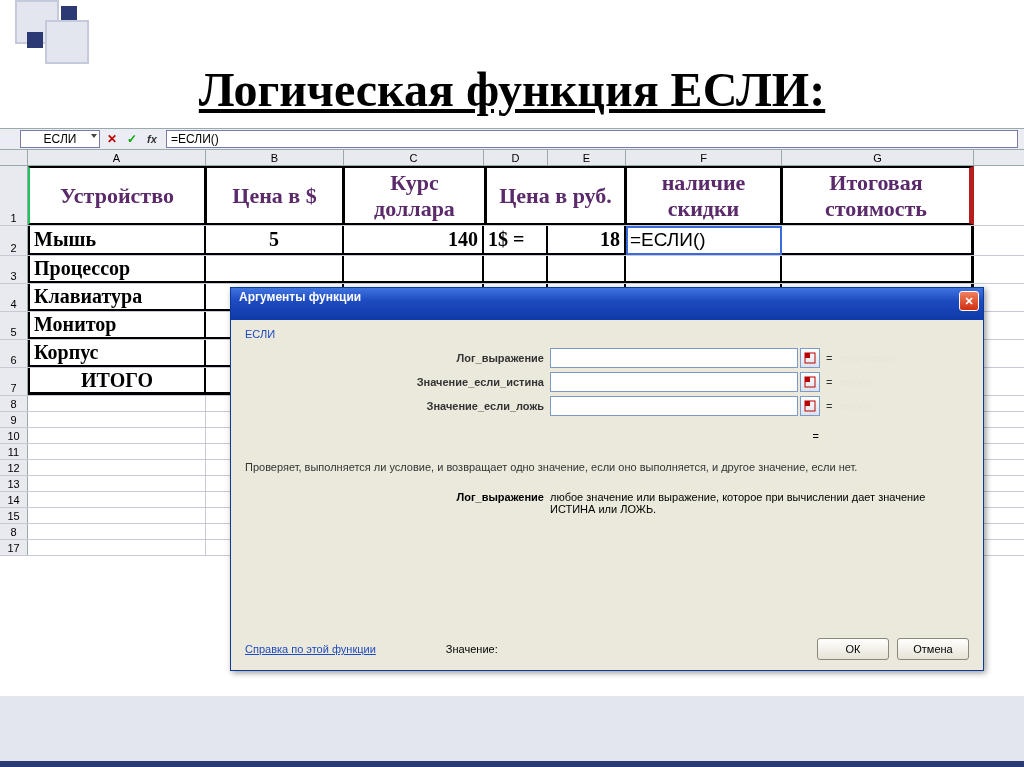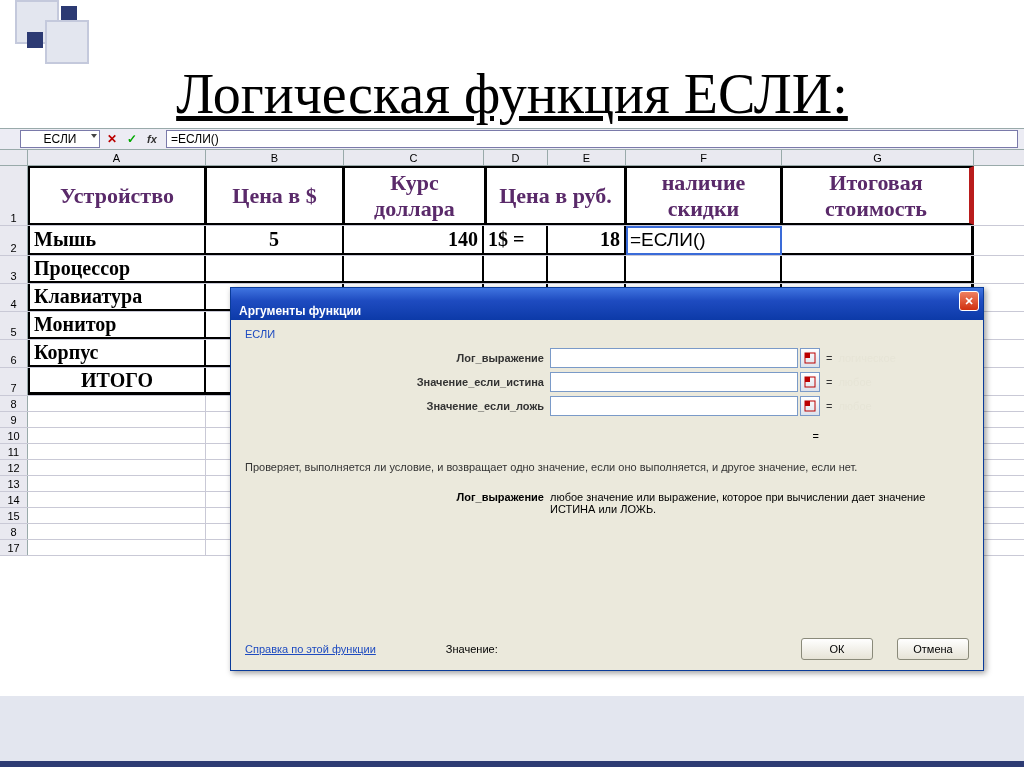--- a/index.html
+++ b/index.html
@@ -9,21 +9,21 @@
   .deco { position: absolute; top: 0; left: 15px; width: 100px; height: 62px; }
   .deco .big { position: absolute; width: 44px; height: 44px; background: #e3e6ef; border: 2px solid #c4c9dc; }
   .deco .sm  { position: absolute; width: 16px; height: 16px; background: #2c3a73; }
   .deco .b1 { left: 0; top: 0; }
   .deco .s1 { left: 46px; top: 6px; }
   .deco .s2 { left: 12px; top: 32px; }
   .deco .b2 { left: 30px; top: 20px; }
 
   .frame { position: absolute; top: 0; left: 0; right: 0; bottom: 0; border-bottom: 6px solid #2d3b73; box-shadow: inset 0 -65px 0 #e3e6ef; }
 
-  .title { position: absolute; top: 62px; left: 0; right: 0; text-align: center; font-size: 56px; font-weight: normal; text-decoration: underline; }
+  .title { position: absolute; top: 62px; left: 0; right: 0; text-align: center; font-size: 48px; font-weight: bold; text-decoration: underline; }
 
   .excel { position: absolute; top: 128px; left: 0; right: 0; }
 
   
   .fbar { display: flex; align-items: center; height: 22px; background: #ececf4; border-top: 1px solid #9aa; border-bottom: 1px solid #9aa; font-family: Arial, sans-serif; font-size: 12px; }
   .namebox { width: 80px; height: 18px; background: #fff; border: 1px solid #7a7aaa; margin-left: 20px; display: flex; align-items: center; justify-content: center; position: relative; }
   .namebox .dd { position: absolute; right: 2px; top: 3px; width: 0; height: 0; border-left: 3px solid transparent; border-right: 3px solid transparent; border-top: 4px solid #444; }
   .fbtn { width: 16px; height: 16px; margin-left: 4px; display: flex; align-items: center; justify-content: center; font-size: 12px; font-weight: bold; }
   .fbtn.cancel { color: #b00; }
   .fbtn.enter  { color: #0a0; }
@@ -50,40 +50,40 @@
   .r2 { height: 30px; }
   .rlow { height: 28px; }
   .rthin { height: 16px; }
   .left { justify-content: flex-start; }
   .right { justify-content: flex-end; }
   .center { justify-content: center; }
   .formula { font-family: Arial, sans-serif; font-size: 19px; font-weight: normal; }
 
   
   .dlg { position: absolute; top: 287px; left: 230px; width: 754px; height: 384px; background: #ebe9dc; border: 1px solid #0a3b9a; box-shadow: 2px 2px 6px rgba(0,0,0,0.4); font-family: Tahoma, Arial, sans-serif; font-size: 11px; }
-  .dlg-title { height: 15px; background: linear-gradient(#3f74e0, #1e4bc0 40%, #0c3aa8); color: #fff; font-weight: bold; font-size: 12px; display: flex; align-items: flex-start; padding: 16px 8px; position: relative; }
+  .dlg-title { height: 15px; background: linear-gradient(#3f74e0, #1e4bc0 40%, #0c3aa8); color: #fff; font-weight: bold; font-size: 12px; display: flex; align-items: flex-end; padding: 16px 8px; position: relative; }
   .dlg-close { position: absolute; right: 4px; top: 3px; width: 20px; height: 20px; background: linear-gradient(#f08060, #d03010); border: 1px solid #fff; border-radius: 3px; color: #fff; display: flex; align-items: center; justify-content: center; font-size: 11px; font-weight: bold; }
   .dlg-body { padding: 8px 14px 6px 14px; }
   .dlg-fn { color: #1e4bc0; font-size: 11px; margin-bottom: 8px; }
   .argrow { display: flex; align-items: center; margin: 4px 0; }
   .arglbl { width: 305px; text-align: right; font-weight: bold; font-size: 11px; color: #333; padding-right: 6px; }
   .arginput { width: 248px; height: 20px; background: #fff; border: 1px solid #7a9ac8; }
   .argbtn { width: 20px; height: 20px; background: linear-gradient(#fff,#dce2ec); border: 1px solid #7a9ac8; margin-left: 2px; display:flex;align-items:center;justify-content:center; }
   .argbtn svg { width:12px; height:12px; }
   .argres { margin-left: 6px; color: #e6e4d6; font-size: 11px; white-space: nowrap; }
   .eq { margin-left: 6px; color: #333; }
   .dlg-desc { margin: 18px 0 10px 0; font-size: 11px; color: #333; line-height: 1.35; }
   .dlg-argdesc { display: flex; margin-top: 16px; }
   .dlg-argdesc .l { width: 305px; text-align: right; font-weight: bold; padding-right: 6px; }
   .dlg-argdesc .r { flex: 1; font-size: 11px; }
   .dlg-eqline { text-align: right; padding-right: 150px; margin: 14px 0 0 0; }
   .dlg-foot { position: absolute; bottom: 10px; left: 14px; right: 14px; display: flex; align-items: center; }
   .dlg-help { color: #1e4bc0; text-decoration: underline; font-size: 11px; }
   .dlg-val { margin-left: 70px; font-size: 11px; }
-  .dlg-btns { margin-left: auto; display: flex; gap: 24px; }
+  .dlg-btns { margin-left: auto; display: flex; gap: 8px; }
   .winbtn { min-width: 72px; height: 22px; background: linear-gradient(#fff,#e6e3d6); border: 1px solid #8a8a7a; border-radius: 3px; font-size: 11px; display: flex; align-items: center; justify-content: center; }
 </style>
 </head>
 <body>
 
 <div class="frame">
   <div class="deco">
     <div class="big b1"></div>
       <div class="sm s1"></div>
       <div class="sm s2"></div>
@@ -112,21 +112,21 @@
       <div class="ch cB">B</div>
       <div class="ch cC">C</div>
       <div class="ch cD">D</div>
       <div class="ch cE">E</div>
       <div class="ch cF">F</div>
       <div class="ch cG">G</div>
     </div>
 
     <div class="row r1">
       <div class="rnum">1</div>
-      <div class="cell hdrcell cA" style="border-left:2px solid #000000">Устройство</div>
+      <div class="cell hdrcell cA" style="border-left:2px solid #22c55e">Устройство</div>
       <div class="cell hdrcell cB">Цена в $</div>
       <div class="cell hdrcell merge-DE">Курс доллара</div>
       <div class="cell hdrcell cC">Цена в руб.</div>
       <div class="cell hdrcell cF">наличие скидки</div>
       <div class="cell hdrcell cG" style="border-right:5px solid #b91c1c">Итоговая стоимость</div>
     </div>
 
     <div class="row r2">
       <div class="rnum">2</div>
       <div class="cell datacell cA left" style="border-left:2px solid #000">Мышь</div>

